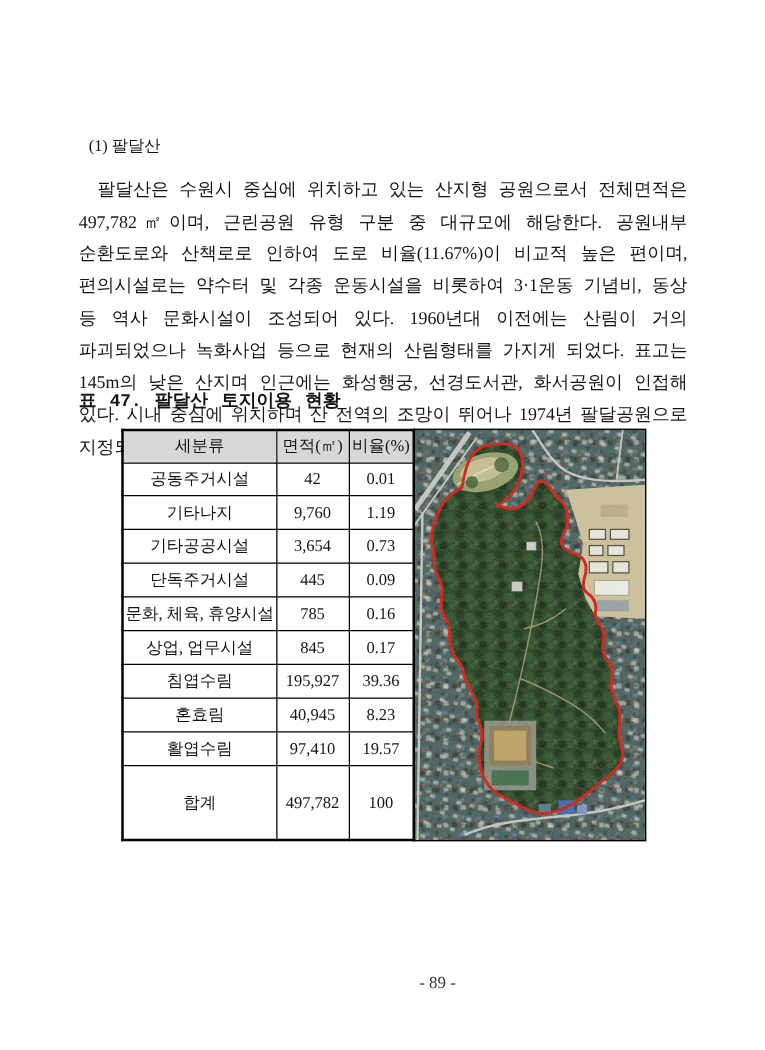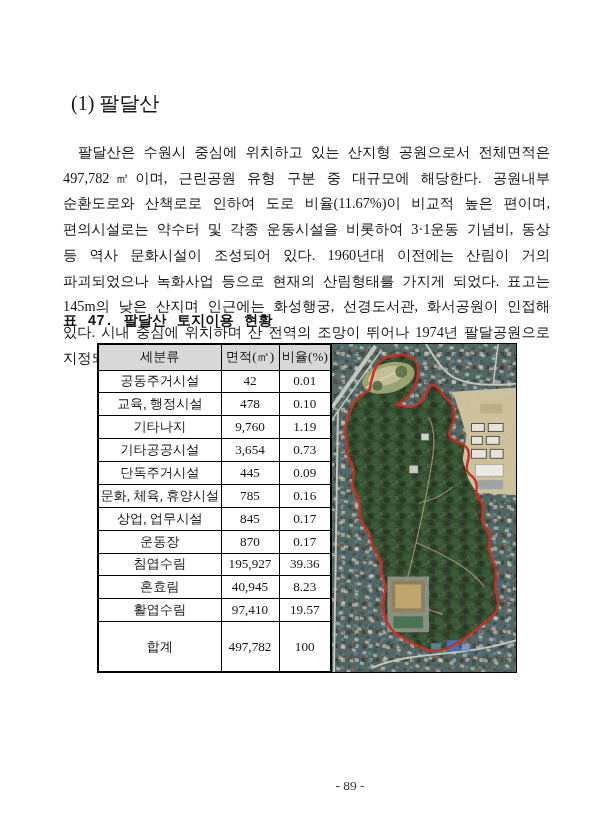--- a/index.html
+++ b/index.html
@@ -6,22 +6,22 @@
   .page {
     position:relative; width:612px; height:840px; background:#ffffff;
     font-family:"Liberation Serif","DejaVu Serif",serif; color:#141414;
     overflow:hidden;
   }
   .heading {
     position:absolute; top:58px; left:63px; width:487px;
     font-size:15.5px; font-weight:bold; letter-spacing:0.5px; word-spacing:3px;
   }
   .sub1 {
-    position:absolute; top:90px; left:71px;
-    font-size:20px;
+    position:absolute; top:108px; left:71px;
+    font-size:13px;
   }
   .sub2 {
     position:absolute; top:117px; left:77px;
     font-size:14.5px;
   }
   .body-par {
     position:absolute; top:140px; left:63px; width:487px;
     font-size:14.3px; line-height:25.7px; text-align:justify;
     text-indent:15px; word-break:keep-all; word-spacing:2px;
   }
@@ -83,25 +83,20 @@
           <th>비율(%)</th>
         </tr>
       </thead>
       <tbody id="landuse-body">
           <tr>
             <td>공동주거시설</td>
             <td>42</td>
             <td>0.01</td>
           </tr>
           <tr>
-            <td>교육, 행정시설</td>
-            <td>478</td>
-            <td>0.10</td>
-          </tr>
-          <tr>
             <td>기타나지</td>
             <td>9,760</td>
             <td>1.19</td>
           </tr>
           <tr>
             <td>기타공공시설</td>
             <td>3,654</td>
             <td>0.73</td>
           </tr>
           <tr>
@@ -110,25 +105,20 @@
             <td>0.09</td>
           </tr>
           <tr>
             <td>문화, 체육, 휴양시설</td>
             <td>785</td>
             <td>0.16</td>
           </tr>
           <tr>
             <td>상업, 업무시설</td>
             <td>845</td>
-            <td>0.17</td>
-          </tr>
-          <tr>
-            <td>운동장</td>
-            <td>870</td>
             <td>0.17</td>
           </tr>
           <tr>
             <td>침엽수림</td>
             <td>195,927</td>
             <td>39.36</td>
           </tr>
           <tr>
             <td>혼효림</td>
             <td>40,945</td>

